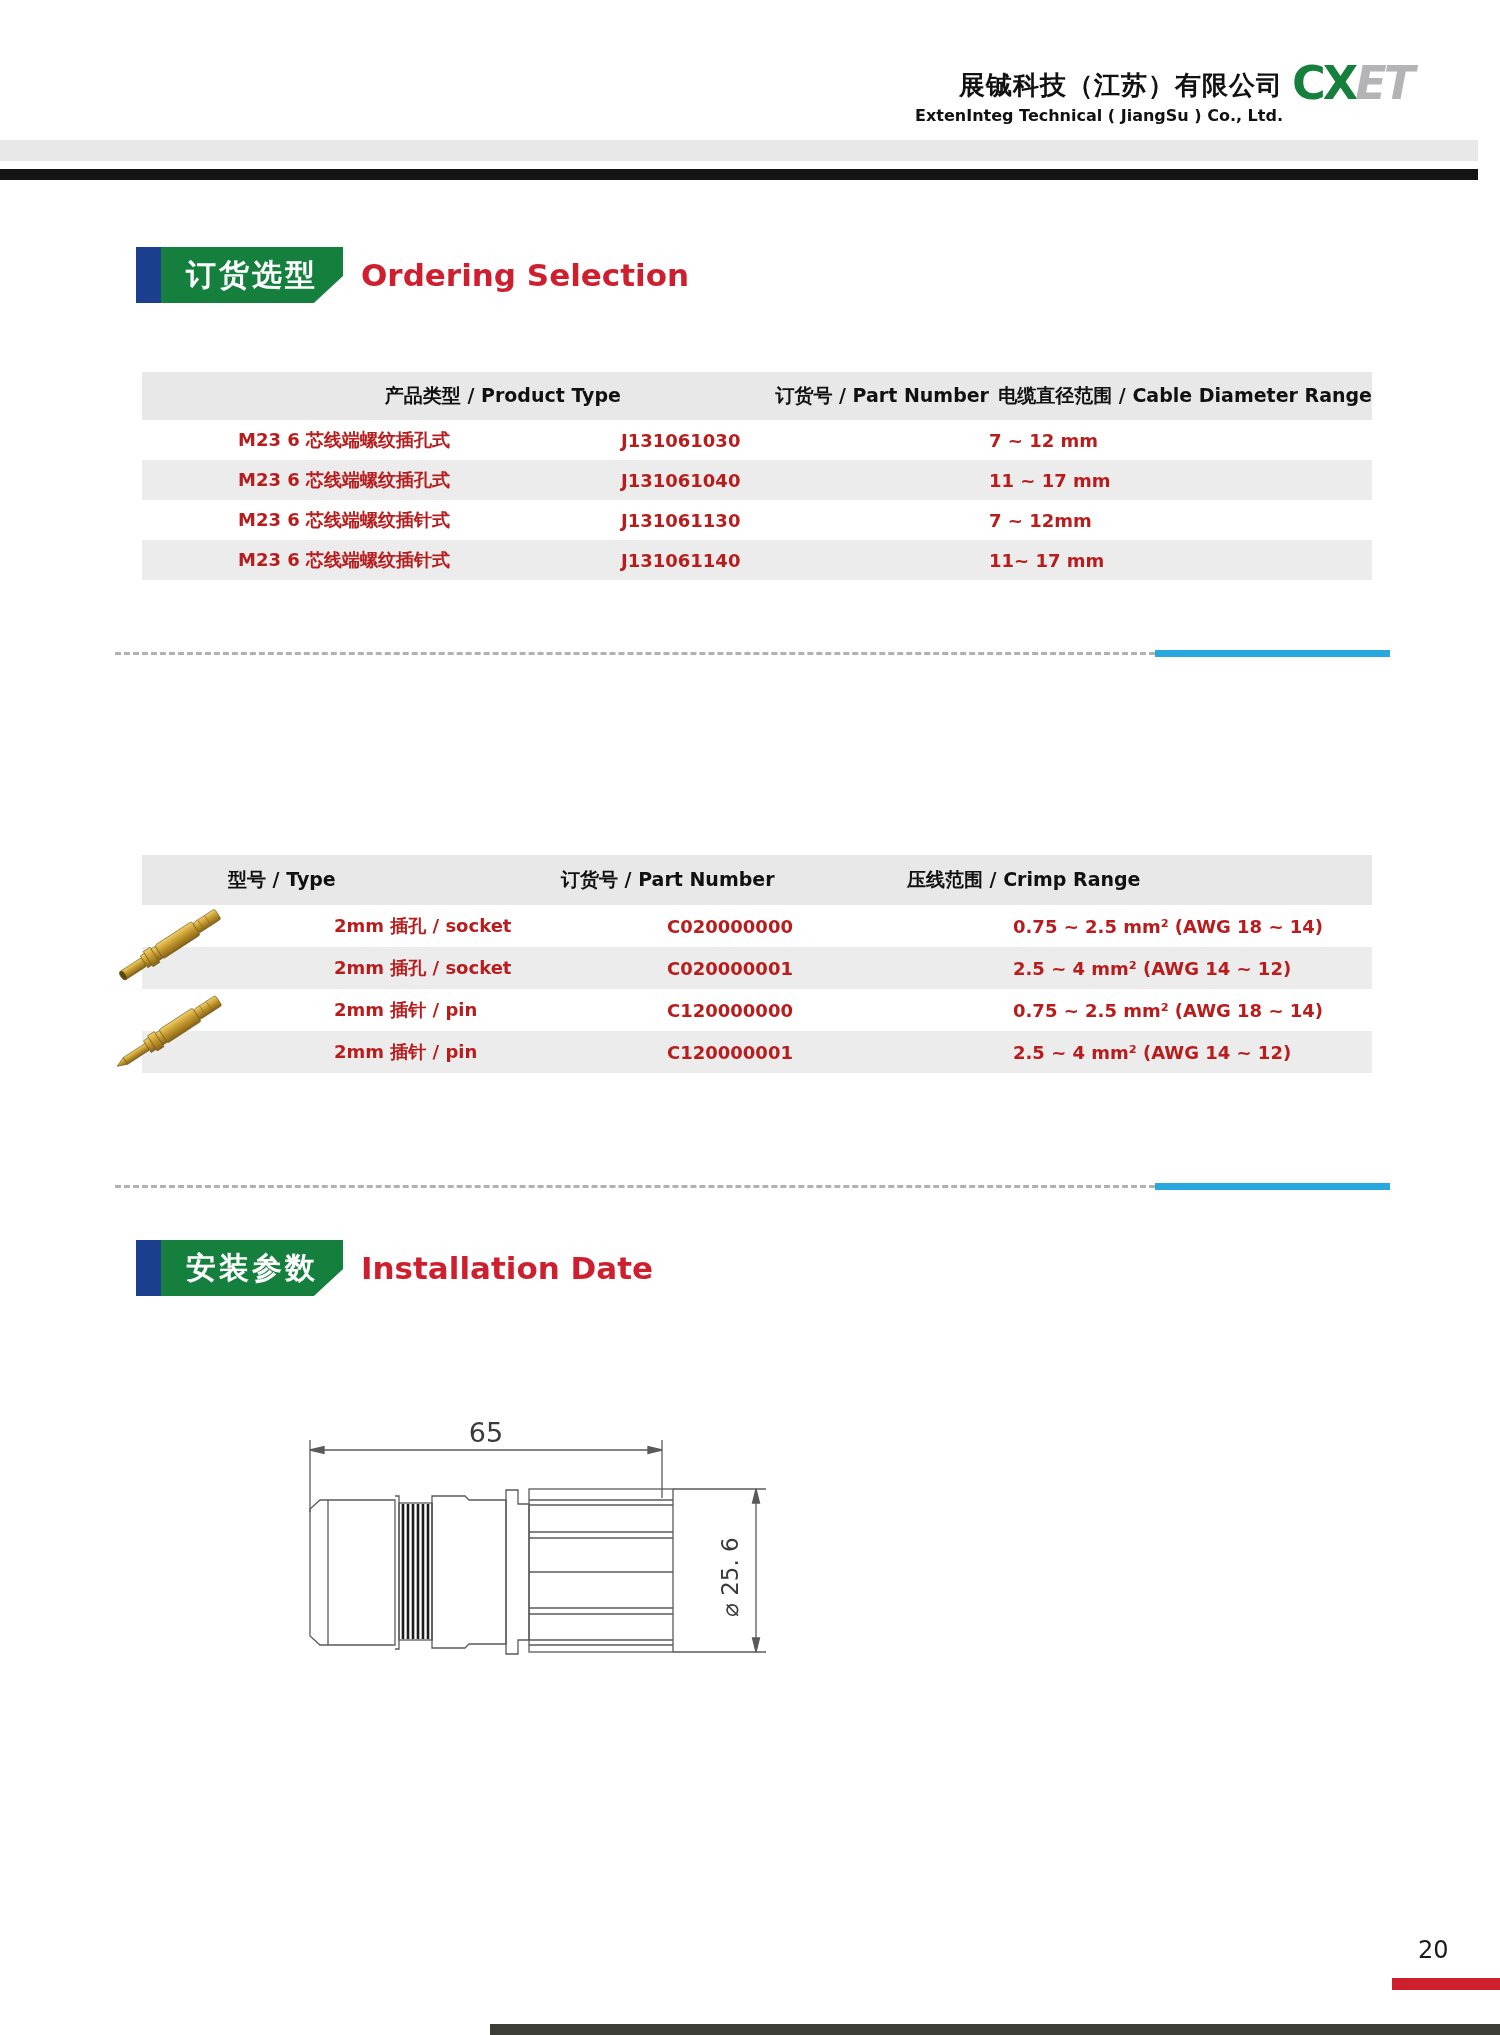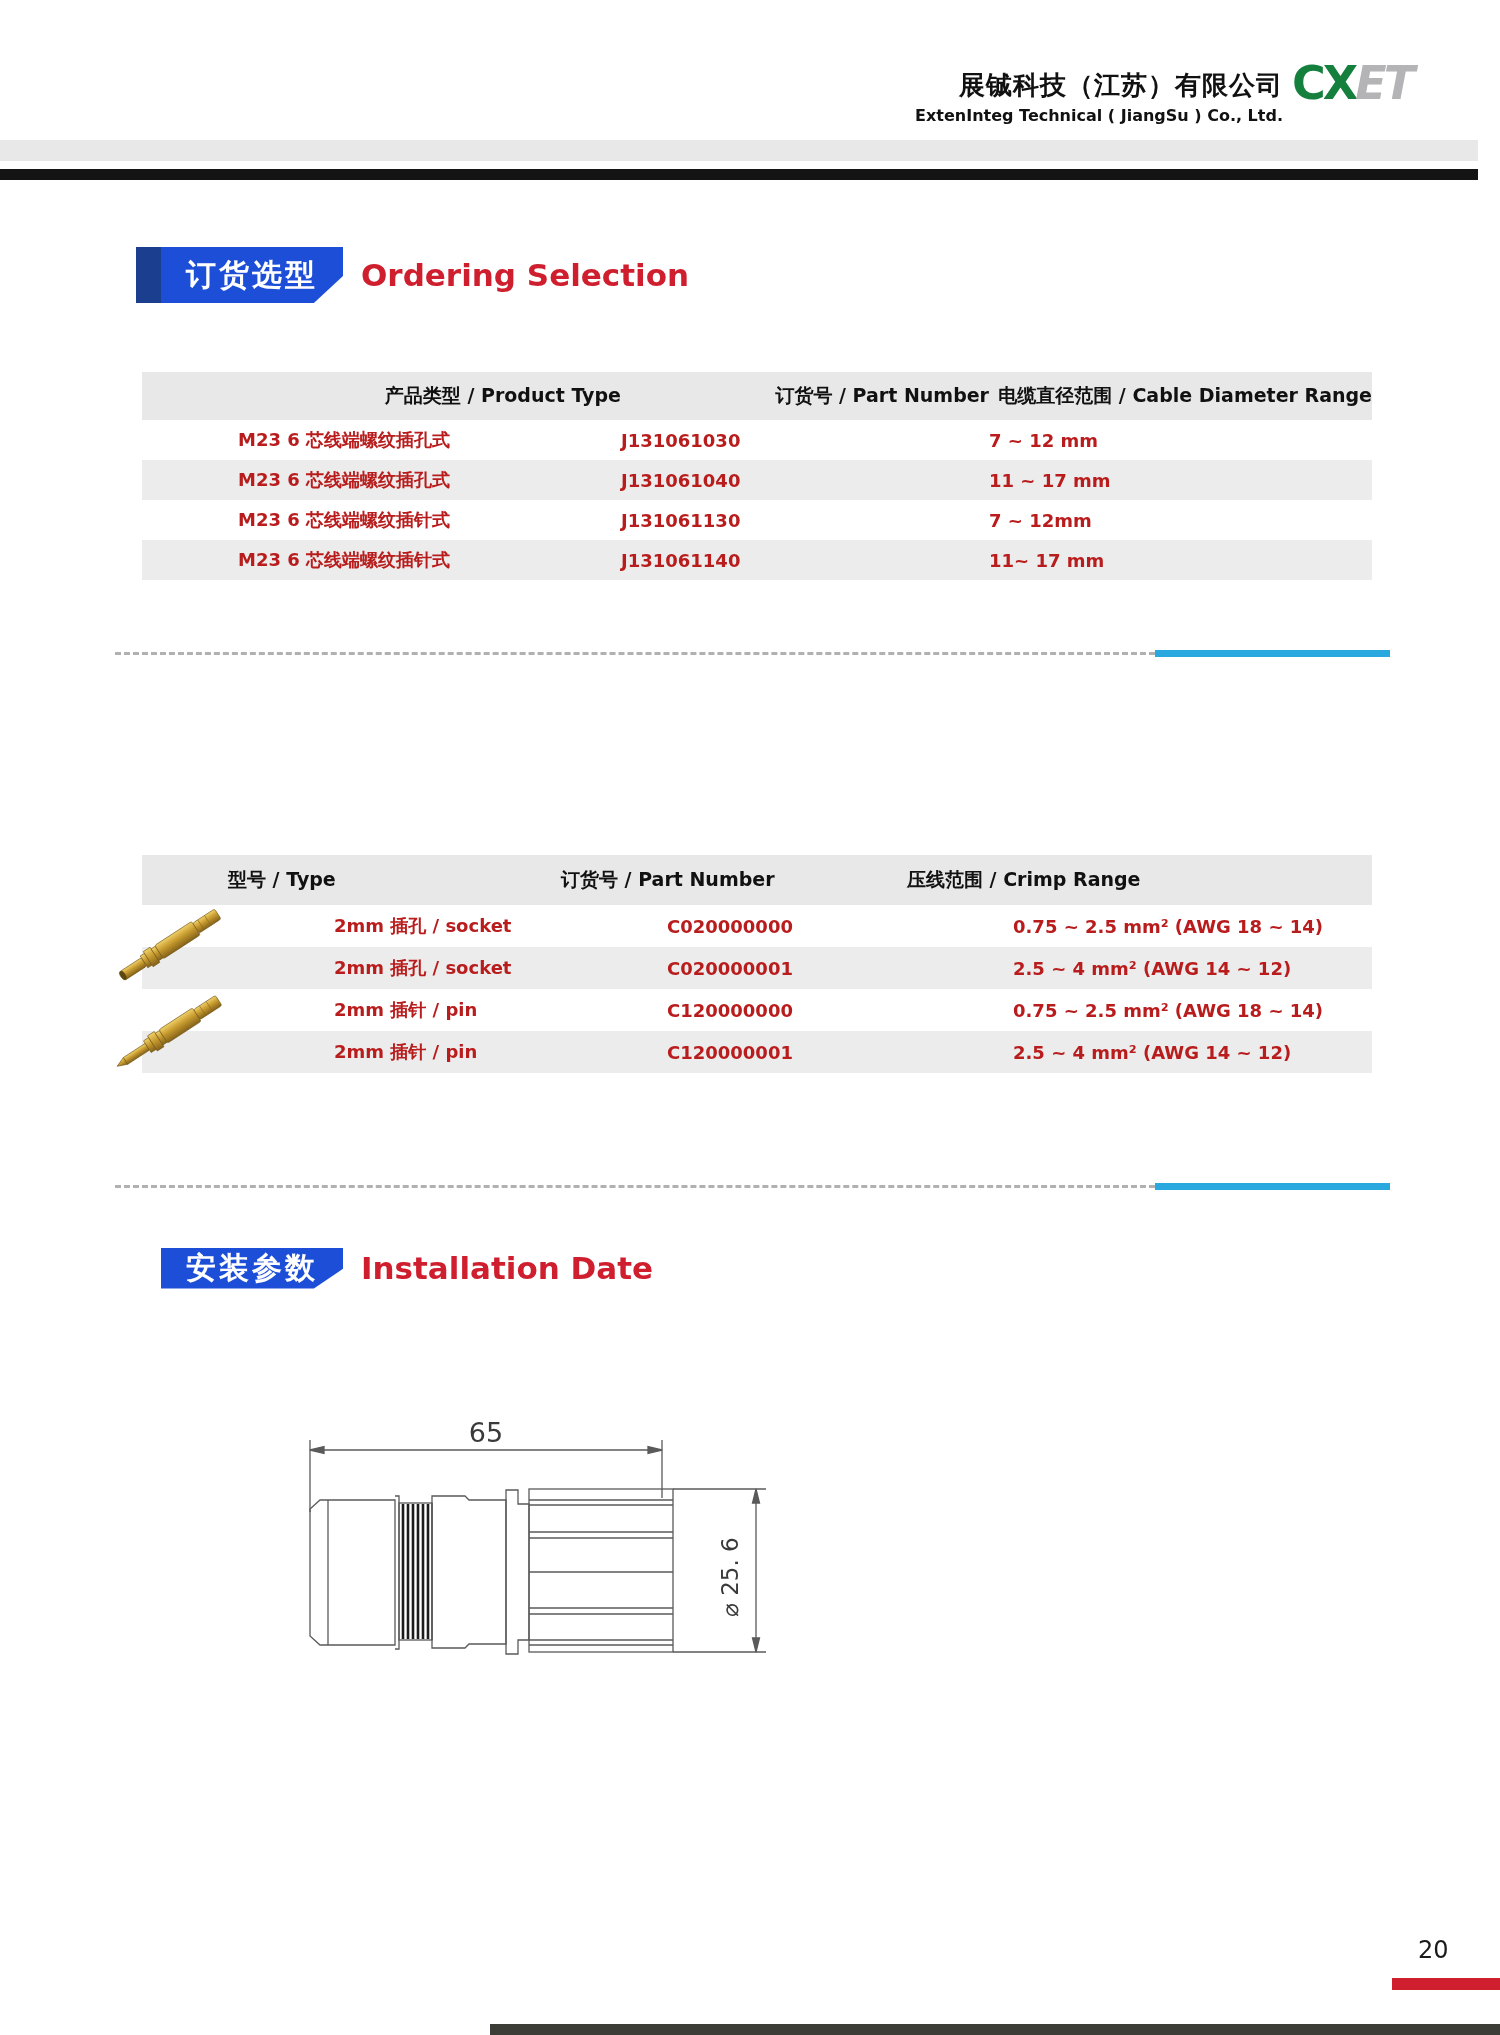--- a/index.html
+++ b/index.html
@@ -16,21 +16,21 @@
   .logo { position:absolute; top:60px; left:1292px; font-size:46px; font-weight:800; letter-spacing:-3px; line-height:1; }
   .logo .cx { color:#15803d; }
   .logo .et { color:#b4b4b6;font-style:italic; }
   .band-gray { position:absolute; top:140px; left:0; width:1478px; height:21px; background:#e8e8e8; }
   .band-black { position:absolute; top:169px; left:0; width:1478px; height:11px; background:#141414; }
 
   
   .sec { position:absolute; left:136px; height:56px; display:flex; align-items:stretch; }
   .sec .navy { width:25px; background:#1b3f8e; }
   .sec .banner {
-    width:182px; background:#1d4ed8; color:#fff; font-size:30px; font-weight:bold;
+    width:182px; background:#15803d; color:#fff; font-size:30px; font-weight:bold;
     letter-spacing:3px; display:flex; align-items:center; justify-content:center;
     clip-path:polygon(0 0, 100% 0, 100% 52%, 84% 100%, 0 100%);
   }
   .sec .entitle { margin-left:18px; align-self:center; color:#cf1f2e; font-size:31px; font-weight:bold; white-space:nowrap; }
 
   
   .tbl { position:absolute; left:142px; width:1230px; }
   .tbl .hrow {
     background:#e8e8e8; display:grid; align-items:center;
     font-weight:bold; font-size:19px; color:#111;
@@ -180,21 +180,21 @@
       <line x1="106" y1="36" x2="106" y2="48" stroke="#8a671a"></line>
       <line x1="114" y1="36" x2="114" y2="48" stroke="#8a671a"></line>
     </g>
   </svg>
 
   <div class="divider" style="top:1183px;">
     <div class="dash"></div>
     <div class="blue"></div>
   </div>
 
-  <div class="sec" style="top:1240px;align-items:center;">
+  <div class="sec" style="top:1240px;">
     <div class="navy"></div>
     <div class="banner">安装参数</div>
     <div class="entitle">Installation Date</div>
   </div>
 
   <svg class="drawing" width="500" height="280" viewBox="0 0 500 280">
     <g stroke="#5a5a5a" stroke-width="1.3" fill="none">
 
       <line x1="20" y1="28" x2="20" y2="100"></line>
       <line x1="372" y1="28" x2="372" y2="86"></line>

